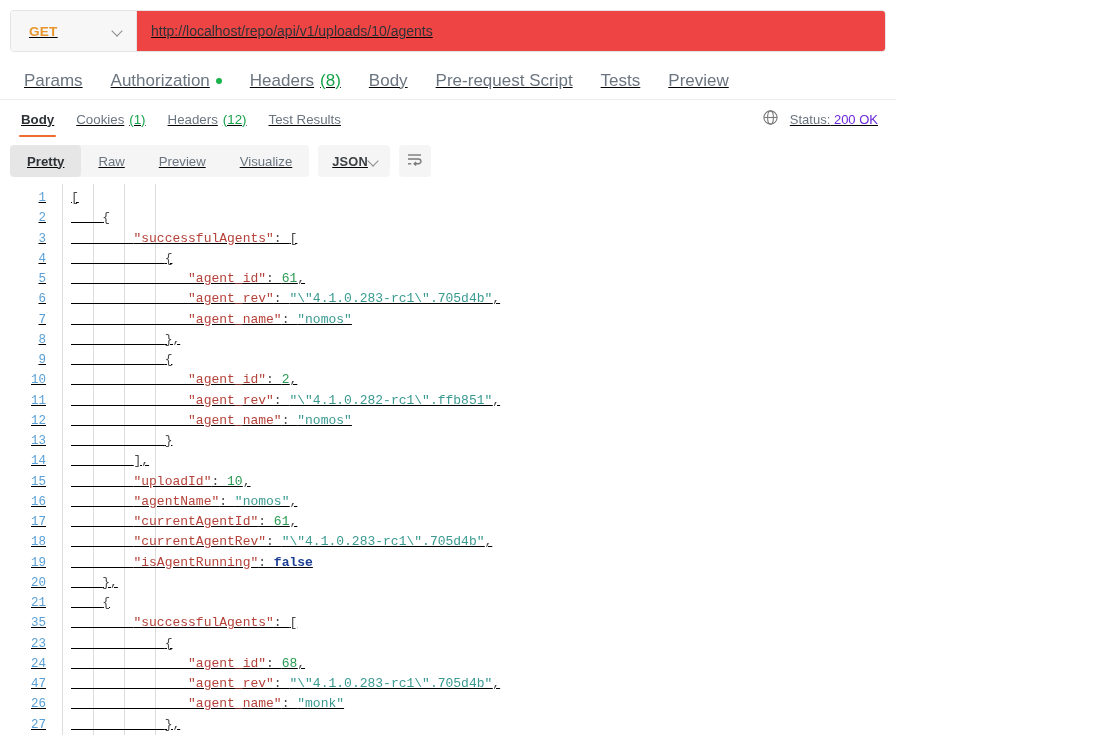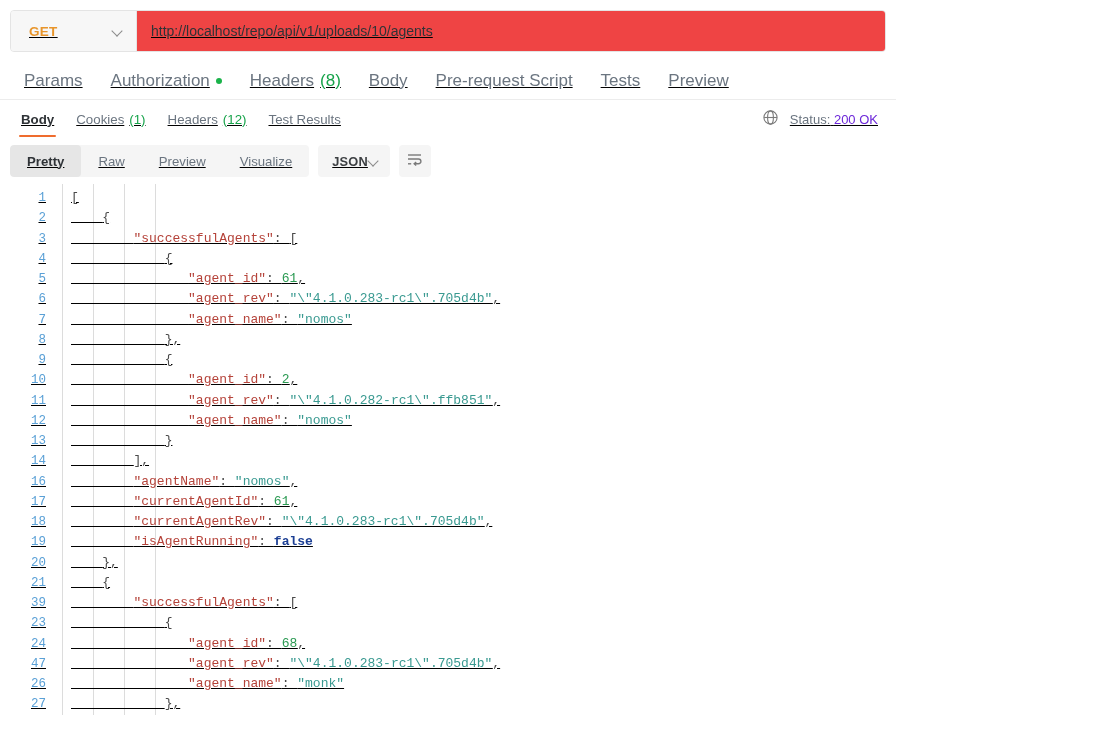--- a/index.html
+++ b/index.html
@@ -385,27 +385,28 @@
         <div class="cl"><span class="ln">5</span><span class="code-txt"><span>               </span><span class="k">"agent_id"</span><span class="p">: </span><span class="n">61</span><span class="p">,</span></span></div>
         <div class="cl"><span class="ln">6</span><span class="code-txt"><span>               </span><span class="k">"agent_rev"</span><span class="p">: </span><span class="s">"\"4.1.0.283-rc1\".705d4b"</span><span class="p">,</span></span></div>
         <div class="cl"><span class="ln">7</span><span class="code-txt"><span>               </span><span class="k">"agent_name"</span><span class="p">: </span><span class="s">"nomos"</span></span></div>
         <div class="cl"><span class="ln">8</span><span class="code-txt"><span>            </span><span class="p">},</span></span></div>
         <div class="cl"><span class="ln">9</span><span class="code-txt"><span>            </span><span class="p">{</span></span></div>
         <div class="cl"><span class="ln">10</span><span class="code-txt"><span>               </span><span class="k">"agent_id"</span><span class="p">: </span><span class="n">2</span><span class="p">,</span></span></div>
         <div class="cl"><span class="ln">11</span><span class="code-txt"><span>               </span><span class="k">"agent_rev"</span><span class="p">: </span><span class="s">"\"4.1.0.282-rc1\".ffb851"</span><span class="p">,</span></span></div>
         <div class="cl"><span class="ln">12</span><span class="code-txt"><span>               </span><span class="k">"agent_name"</span><span class="p">: </span><span class="s">"nomos"</span></span></div>
         <div class="cl"><span class="ln">13</span><span class="code-txt"><span>            </span><span class="p">}</span></span></div>
         <div class="cl"><span class="ln">14</span><span class="code-txt"><span>        </span><span class="p">],</span></span></div>
+        <div class="cl"><span class="ln">15</span><span class="code-txt"><span>        </span><span class="k">"uploadId"</span><span class="p">: </span><span class="n">10</span><span class="p">,</span></span></div>
         <div class="cl"><span class="ln">16</span><span class="code-txt"><span>        </span><span class="k">"agentName"</span><span class="p">: </span><span class="s">"nomos"</span><span class="p">,</span></span></div>
         <div class="cl"><span class="ln">17</span><span class="code-txt"><span>        </span><span class="k">"currentAgentId"</span><span class="p">: </span><span class="n">61</span><span class="p">,</span></span></div>
         <div class="cl"><span class="ln">18</span><span class="code-txt"><span>        </span><span class="k">"currentAgentRev"</span><span class="p">: </span><span class="s">"\"4.1.0.283-rc1\".705d4b"</span><span class="p">,</span></span></div>
         <div class="cl"><span class="ln">19</span><span class="code-txt"><span>        </span><span class="k">"isAgentRunning"</span><span class="p">: </span><span class="b">false</span></span></div>
         <div class="cl"><span class="ln">20</span><span class="code-txt"><span>    </span><span class="p">},</span></span></div>
         <div class="cl"><span class="ln">21</span><span class="code-txt"><span>    </span><span class="p">{</span></span></div>
-        <div class="cl"><span class="ln">39</span><span class="code-txt"><span>        </span><span class="k">"successfulAgents"</span><span class="p">: </span><span class="p">[</span></span></div>
+        <div class="cl"><span class="ln">35</span><span class="code-txt"><span>        </span><span class="k">"successfulAgents"</span><span class="p">: </span><span class="p">[</span></span></div>
         <div class="cl"><span class="ln">23</span><span class="code-txt"><span>            </span><span class="p">{</span></span></div>
         <div class="cl"><span class="ln">24</span><span class="code-txt"><span>               </span><span class="k">"agent_id"</span><span class="p">: </span><span class="n">68</span><span class="p">,</span></span></div>
         <div class="cl"><span class="ln">47</span><span class="code-txt"><span>               </span><span class="k">"agent_rev"</span><span class="p">: </span><span class="s">"\"4.1.0.283-rc1\".705d4b"</span><span class="p">,</span></span></div>
         <div class="cl"><span class="ln">26</span><span class="code-txt"><span>               </span><span class="k">"agent_name"</span><span class="p">: </span><span class="s">"monk"</span></span></div>
         <div class="cl"><span class="ln">27</span><span class="code-txt"><span>            </span><span class="p">},</span></span></div>
       </div>
   </div>
 
 </div>
 

